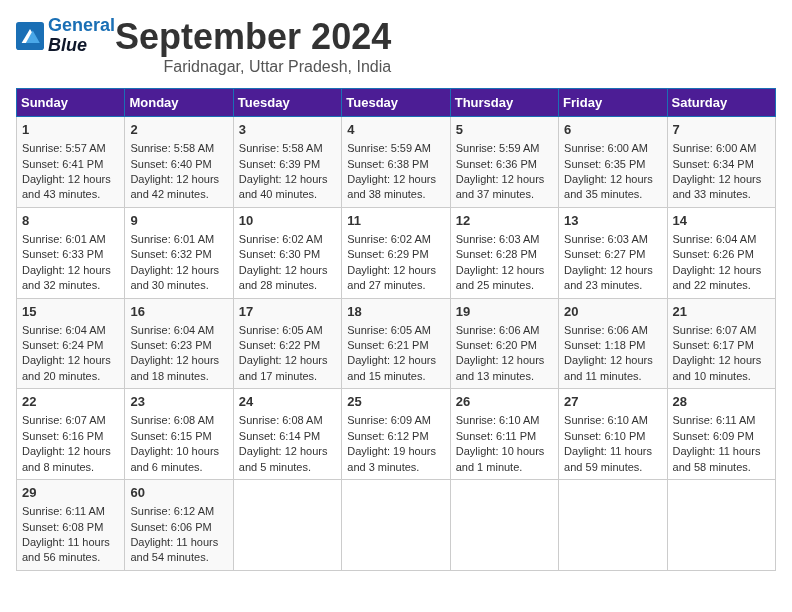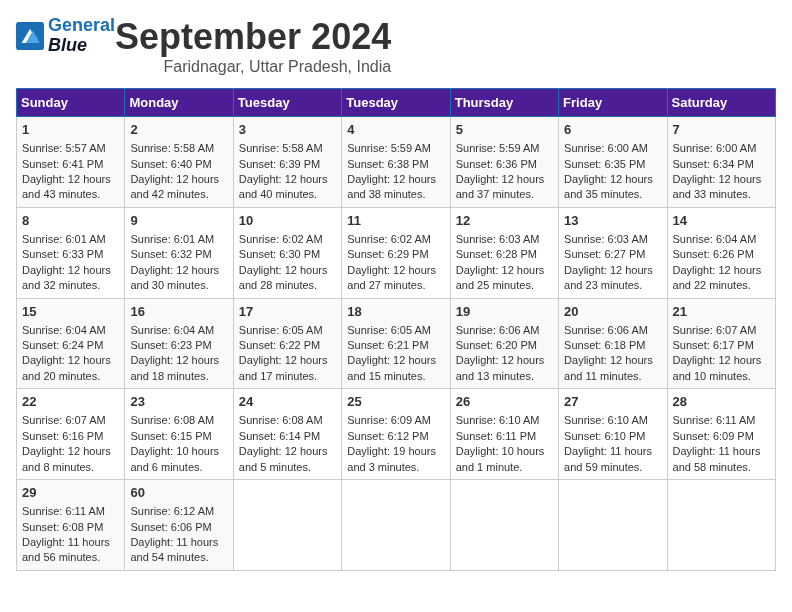--- a/index.html
+++ b/index.html
@@ -138,21 +138,21 @@
         <td><span class="day-num">12</span><span>Sunrise: 6:03 AM</span><br><span>Sunset: 6:28 PM</span><br><span>Daylight: 12 hours and 25 minutes.</span></td>
         <td><span class="day-num">13</span><span>Sunrise: 6:03 AM</span><br><span>Sunset: 6:27 PM</span><br><span>Daylight: 12 hours and 23 minutes.</span></td>
         <td><span class="day-num">14</span><span>Sunrise: 6:04 AM</span><br><span>Sunset: 6:26 PM</span><br><span>Daylight: 12 hours and 22 minutes.</span></td>
       </tr>
       <tr>
         <td><span class="day-num">15</span><span>Sunrise: 6:04 AM</span><br><span>Sunset: 6:24 PM</span><br><span>Daylight: 12 hours and 20 minutes.</span></td>
         <td><span class="day-num">16</span><span>Sunrise: 6:04 AM</span><br><span>Sunset: 6:23 PM</span><br><span>Daylight: 12 hours and 18 minutes.</span></td>
         <td><span class="day-num">17</span><span>Sunrise: 6:05 AM</span><br><span>Sunset: 6:22 PM</span><br><span>Daylight: 12 hours and 17 minutes.</span></td>
         <td><span class="day-num">18</span><span>Sunrise: 6:05 AM</span><br><span>Sunset: 6:21 PM</span><br><span>Daylight: 12 hours and 15 minutes.</span></td>
         <td><span class="day-num">19</span><span>Sunrise: 6:06 AM</span><br><span>Sunset: 6:20 PM</span><br><span>Daylight: 12 hours and 13 minutes.</span></td>
-        <td><span class="day-num">20</span><span>Sunrise: 6:06 AM</span><br><span>Sunset: 6:18 PM</span><br><span>Daylight: 12 hours and 11 minutes.</span></td>
+        <td><span class="day-num">20</span><span>Sunrise: 6:06 AM</span><br><span>Sunset: 1:18 PM</span><br><span>Daylight: 12 hours and 11 minutes.</span></td>
         <td><span class="day-num">21</span><span>Sunrise: 6:07 AM</span><br><span>Sunset: 6:17 PM</span><br><span>Daylight: 12 hours and 10 minutes.</span></td>
       </tr>
       <tr>
         <td><span class="day-num">22</span><span>Sunrise: 6:07 AM</span><br><span>Sunset: 6:16 PM</span><br><span>Daylight: 12 hours and 8 minutes.</span></td>
         <td><span class="day-num">23</span><span>Sunrise: 6:08 AM</span><br><span>Sunset: 6:15 PM</span><br><span>Daylight: 10 hours and 6 minutes.</span></td>
         <td><span class="day-num">24</span><span>Sunrise: 6:08 AM</span><br><span>Sunset: 6:14 PM</span><br><span>Daylight: 12 hours and 5 minutes.</span></td>
         <td><span class="day-num">25</span><span>Sunrise: 6:09 AM</span><br><span>Sunset: 6:12 PM</span><br><span>Daylight: 19 hours and 3 minutes.</span></td>
         <td><span class="day-num">26</span><span>Sunrise: 6:10 AM</span><br><span>Sunset: 6:11 PM</span><br><span>Daylight: 10 hours and 1 minute.</span></td>
         <td><span class="day-num">27</span><span>Sunrise: 6:10 AM</span><br><span>Sunset: 6:10 PM</span><br><span>Daylight: 11 hours and 59 minutes.</span></td>
         <td><span class="day-num">28</span><span>Sunrise: 6:11 AM</span><br><span>Sunset: 6:09 PM</span><br><span>Daylight: 11 hours and 58 minutes.</span></td>

